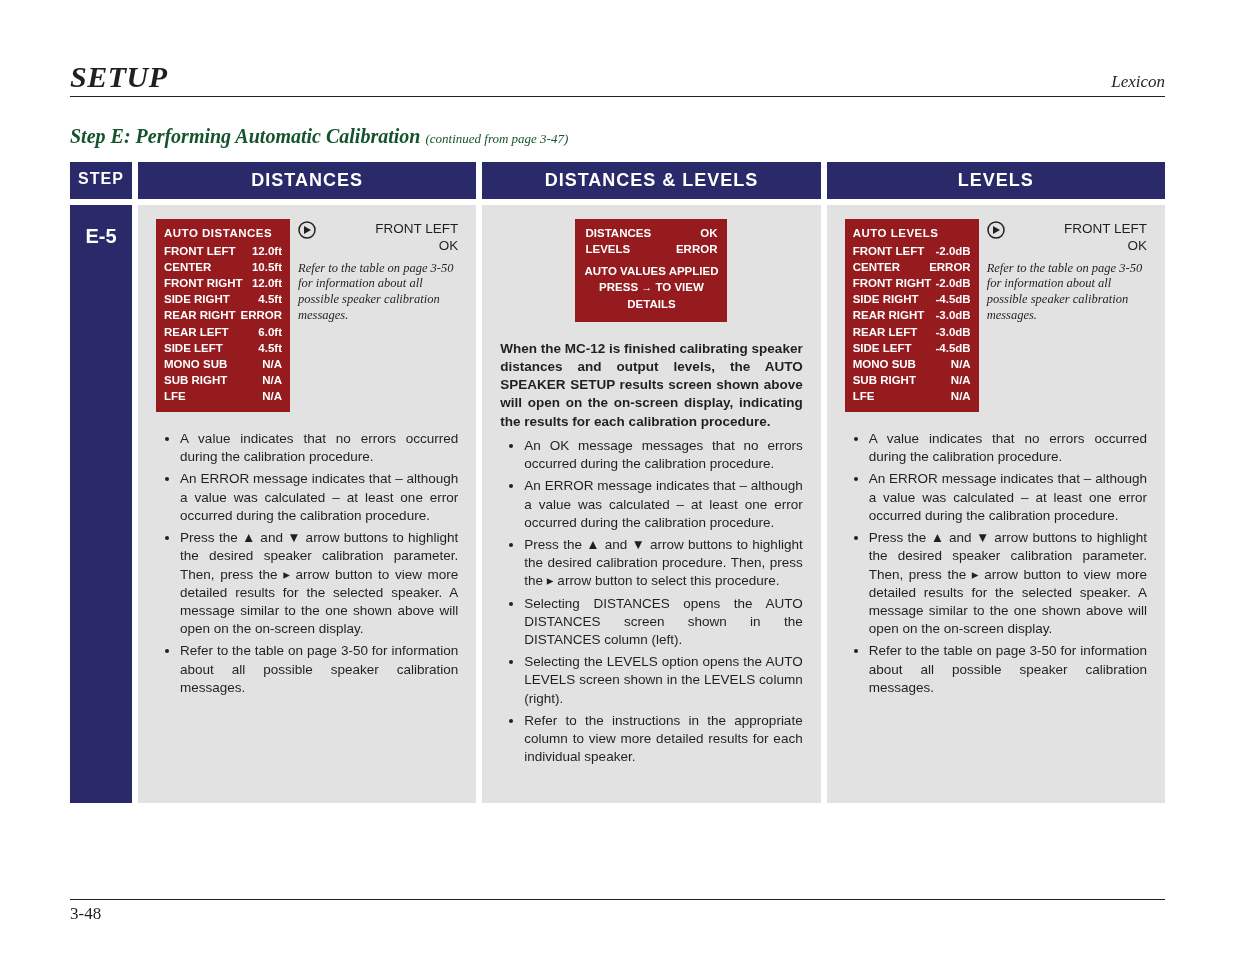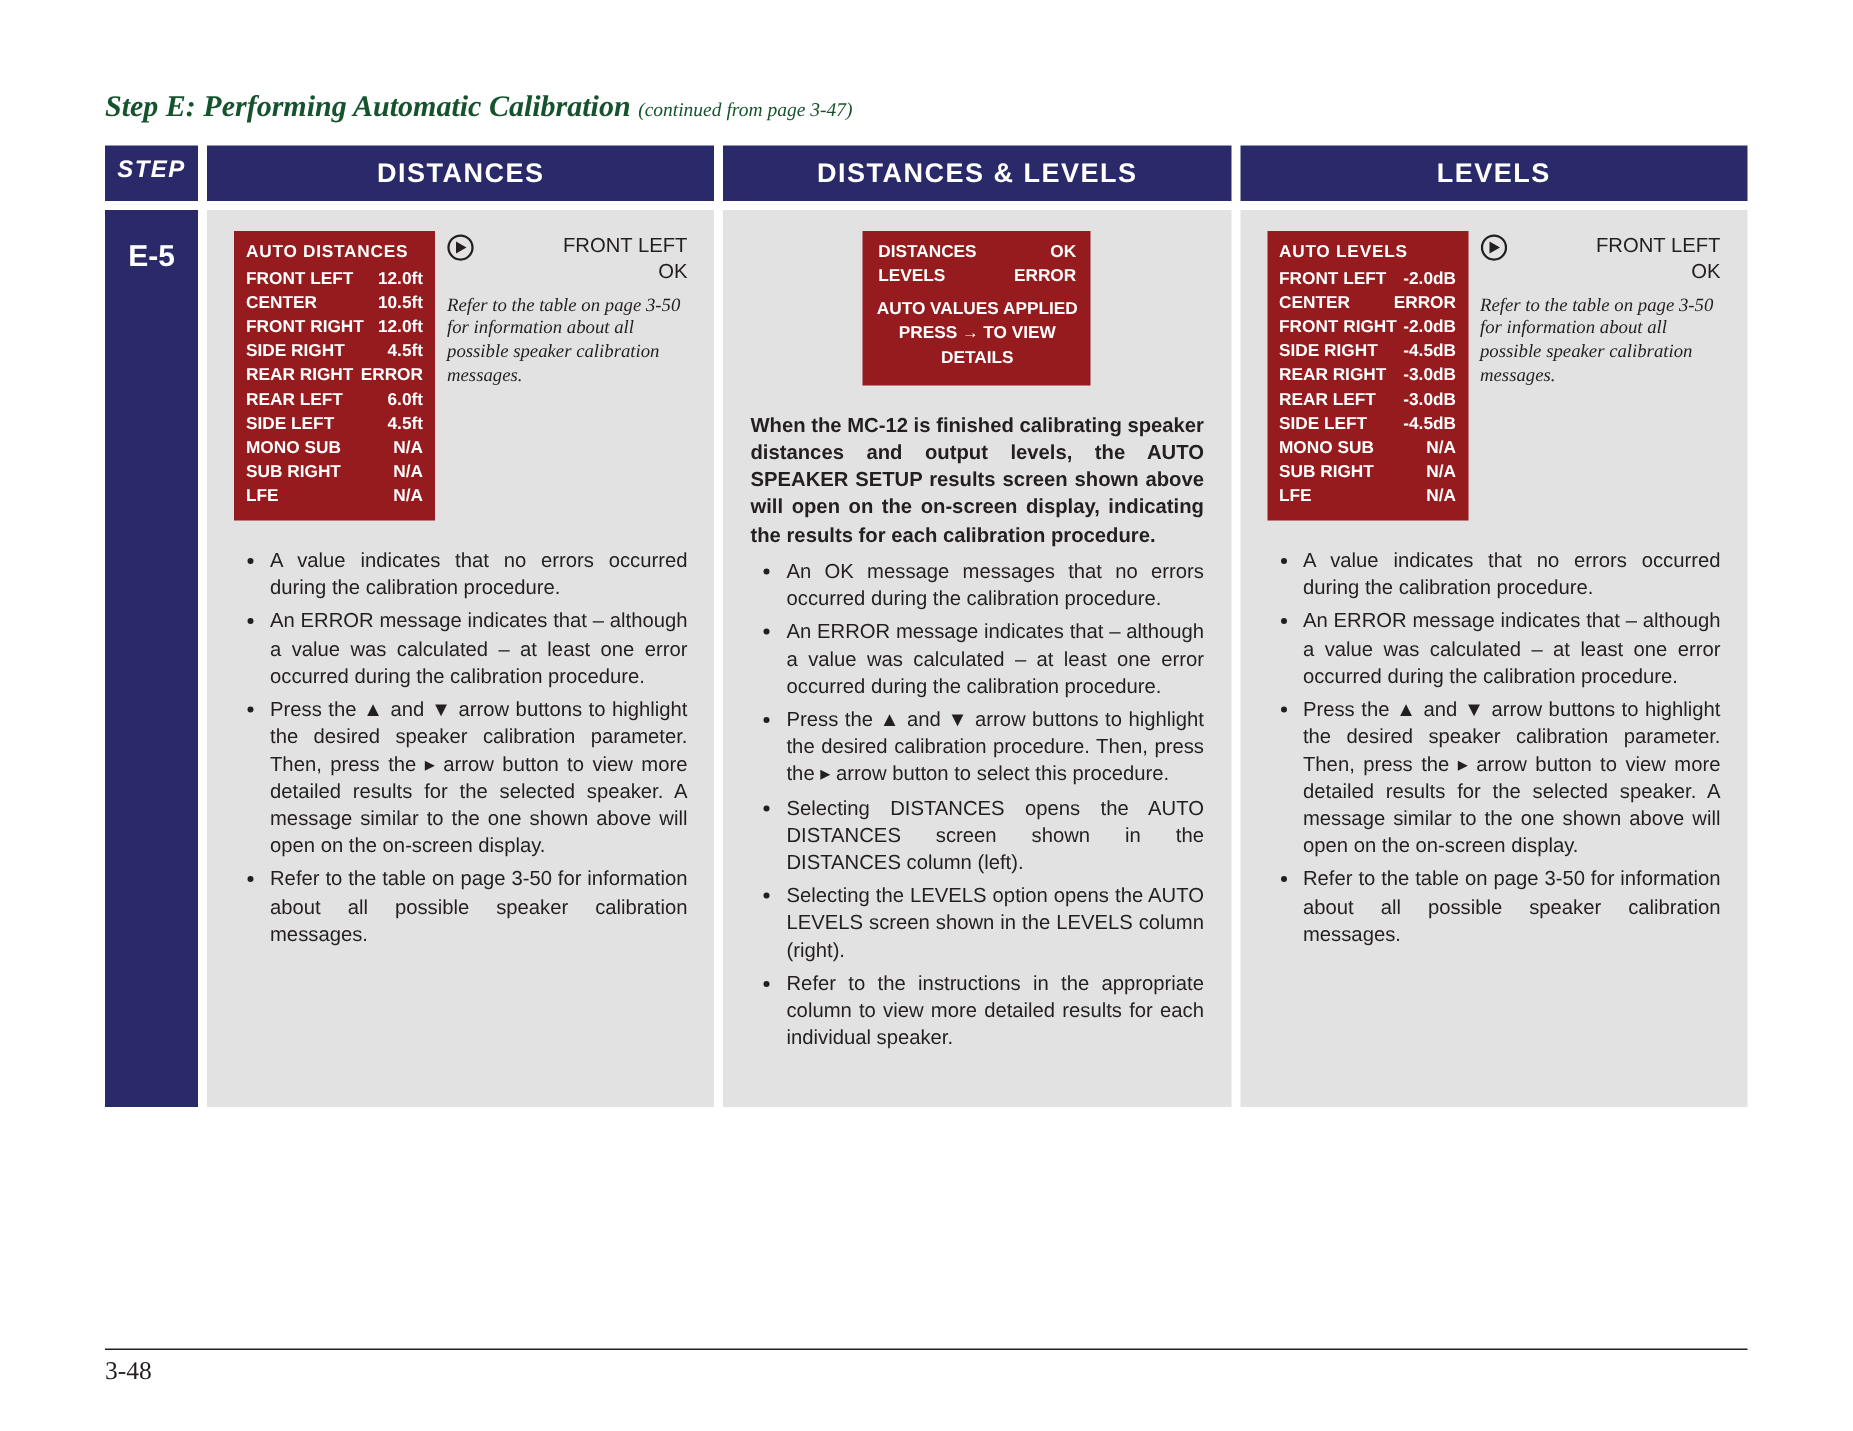--- a/index.html
+++ b/index.html
@@ -10,21 +10,21 @@
 .hdr-right { font-style: italic; font-size: 17px; }
 
 .subtitle { font-style: italic; font-weight: bold; font-size: 20px; color: #14532d; margin-bottom: 14px; }
 .subtitle .cont { font-style: italic; font-weight: normal; font-size: 13px; }
 
 .tablewrap { flex: 1; }
 .tbl { display: grid; grid-template-columns: 62px 1fr 1fr 1fr; gap: 6px; }
 
 .cell { background: #e2e2e3; }
 .cell-head { background: #2a2a6a; color: #fff; font-family: Arial, Helvetica, sans-serif; font-weight: bold; text-align: center; padding: 8px 4px; font-size: 18px; letter-spacing: 1px; }
-.cell-step-head { background: #2a2a6a; color: #fff; font-family: Arial, Helvetica, sans-serif; font-weight: bold; text-align: center; padding: 8px 2px; font-size: 16px; letter-spacing: 1px; font-style: italic; }
+.cell-step-head { background: #2a2a6a; color: #fff; font-family: Arial, Helvetica, sans-serif; font-weight: bold; text-align: center; padding: 8px 2px; font-size: 16px; letter-spacing: 1px; }
 
 .cell-step { background: #2a2a6a; color: #fff; font-family: Arial, Helvetica, sans-serif; font-weight: bold; text-align: center; padding-top: 20px; font-size: 20px; }
 
 .body-cell { padding: 14px 18px 32px 18px; font-family: Arial, Helvetica, sans-serif; font-size: 13.5px; line-height: 1.35; }
 .body-cell p { margin: 0 0 6px 0; text-align: justify; }
 .body-cell .lead { font-weight: bold; margin-bottom: 6px; text-align: justify; }
 .body-cell ul { margin: 0; padding-left: 24px; list-style: disc; }
 .body-cell li { margin-bottom: 4px; text-align: justify; }
 
 .panel-row { display: flex; gap: 8px; align-items: flex-start; margin-bottom: 18px; }
@@ -44,20 +44,24 @@
 .panel.med .title { text-align: center; padding: 0 4px 2px 4px; }
 .arrow-glyph { font-size: 11px; }
 
 .footer { border-top: 1.5px solid #231f20; padding-top: 4px; font-family: "Times New Roman", serif; font-size: 17px; margin-top: 22px; }
 </style>
 </head>
 <body>
 
 <div class="page">
 
+  <div class="hdr">
+    <div class="hdr-left">SETUP</div>
+    <div class="hdr-right">Lexicon</div>
+  </div>
 
   <div class="subtitle">
     <span>Step E: Performing Automatic Calibration</span>
     <span class="cont">(continued from page 3-47)</span>
   </div>
 
   <div class="tablewrap">
     <div class="tbl">
 
       <div class="cell-step-head">STEP</div>

